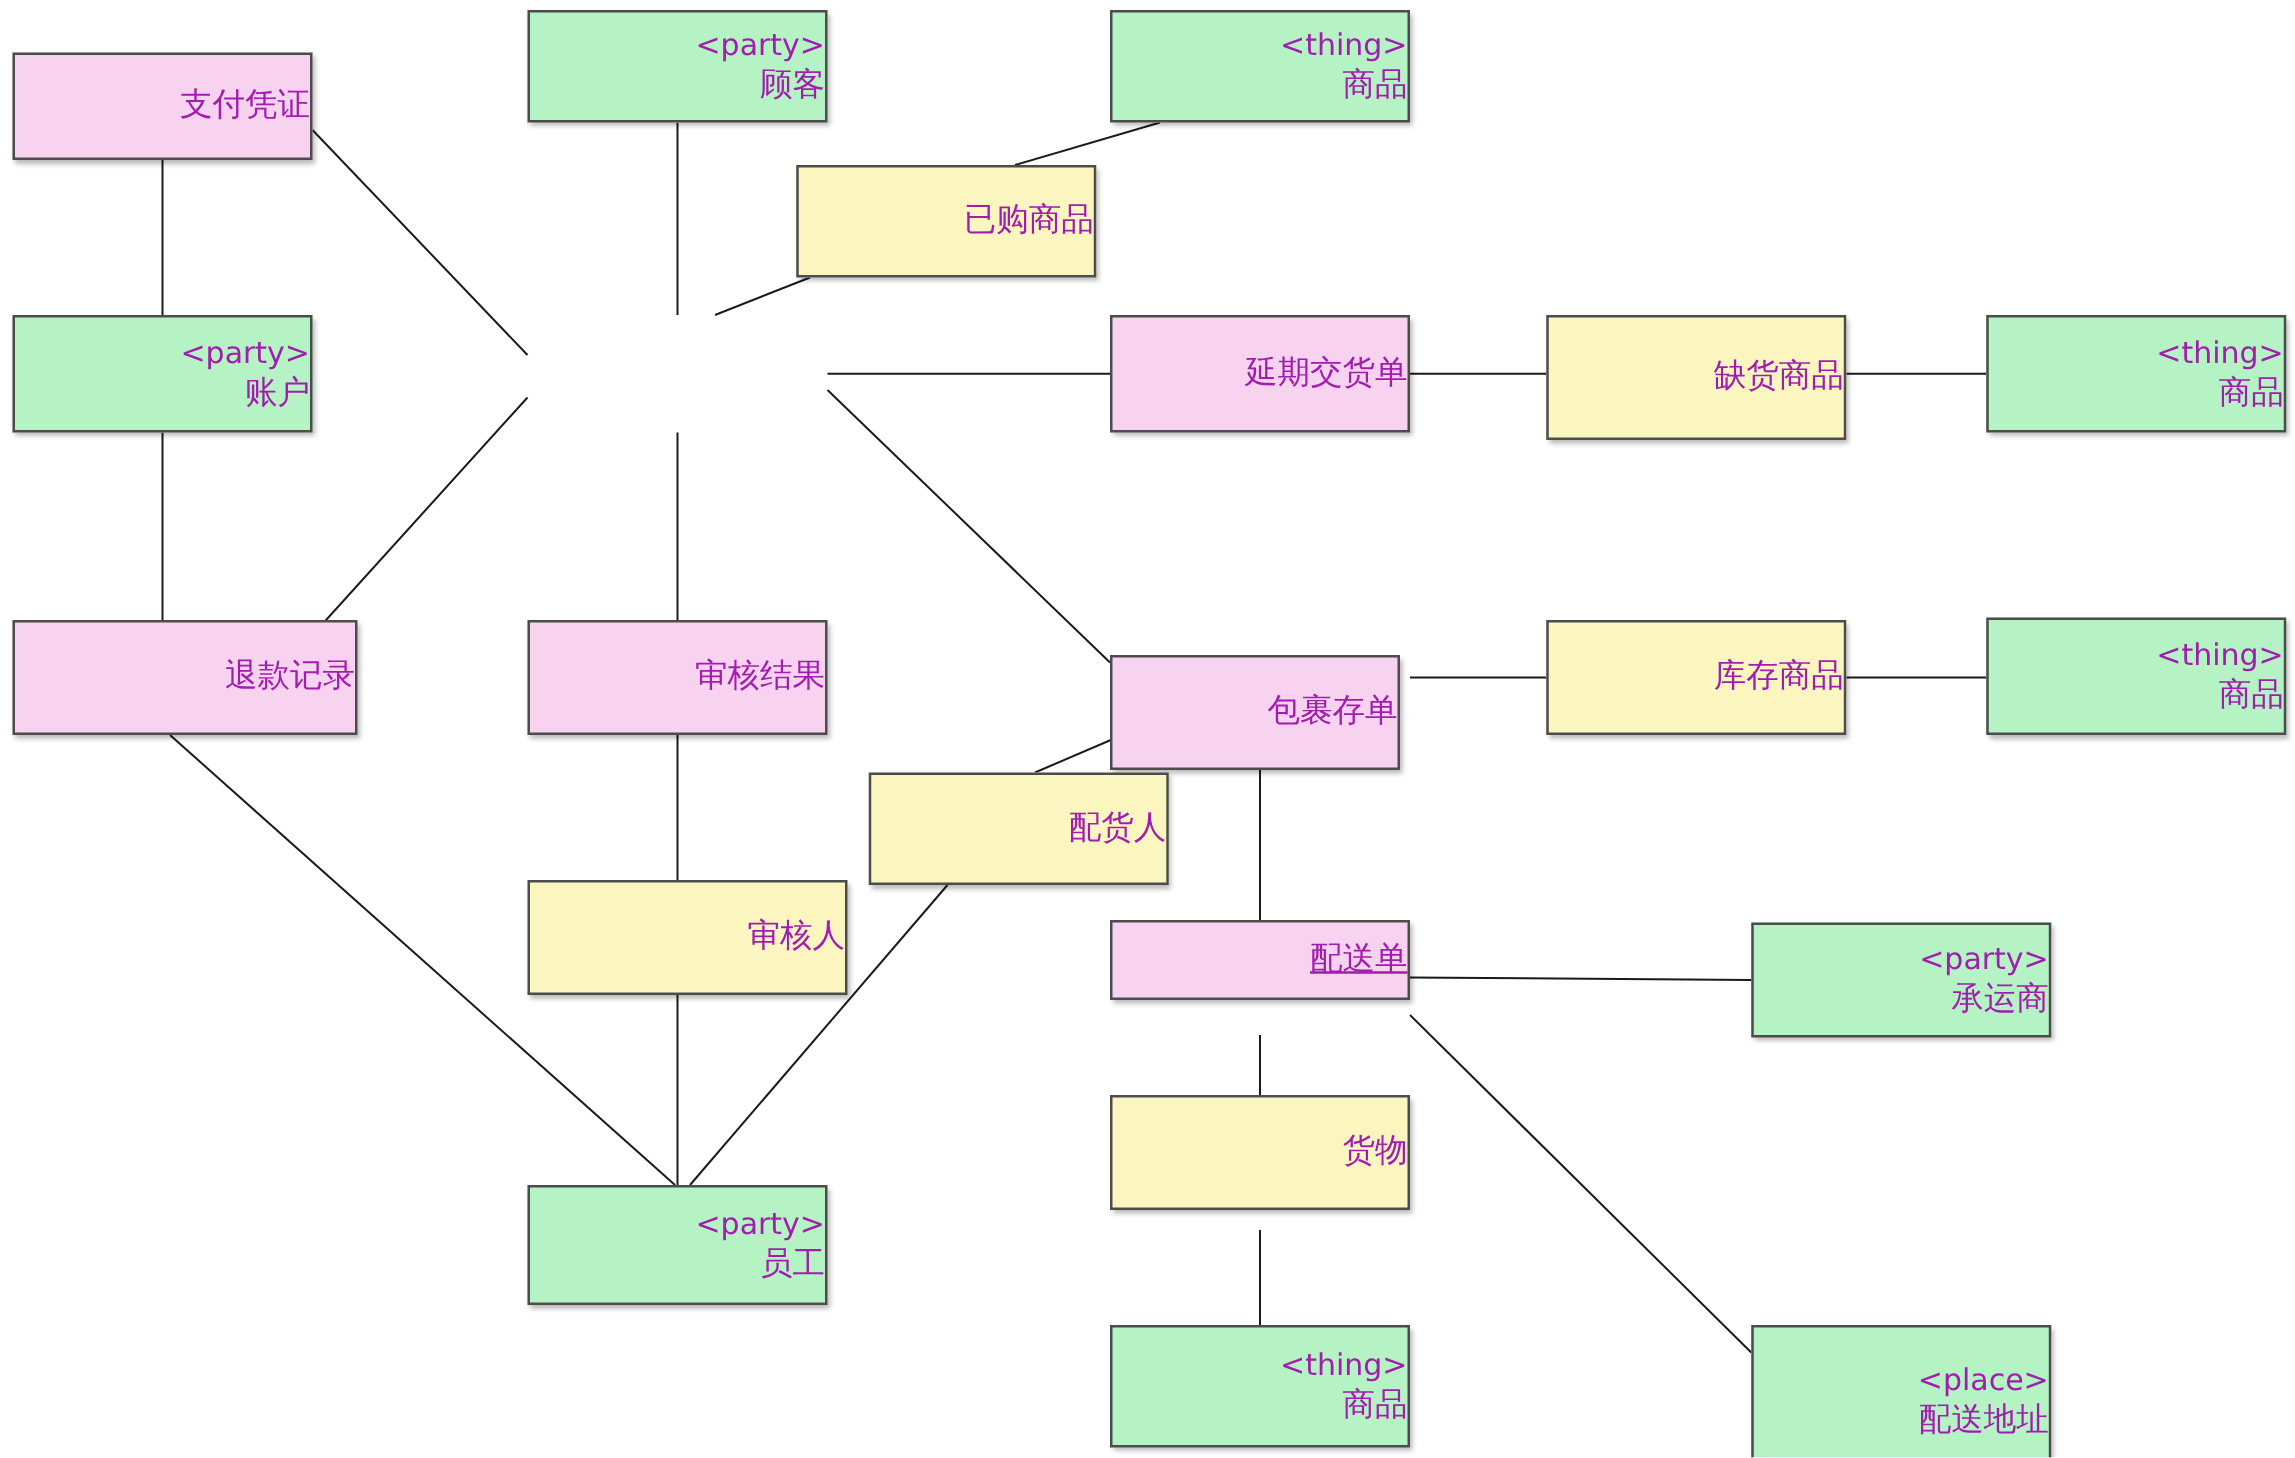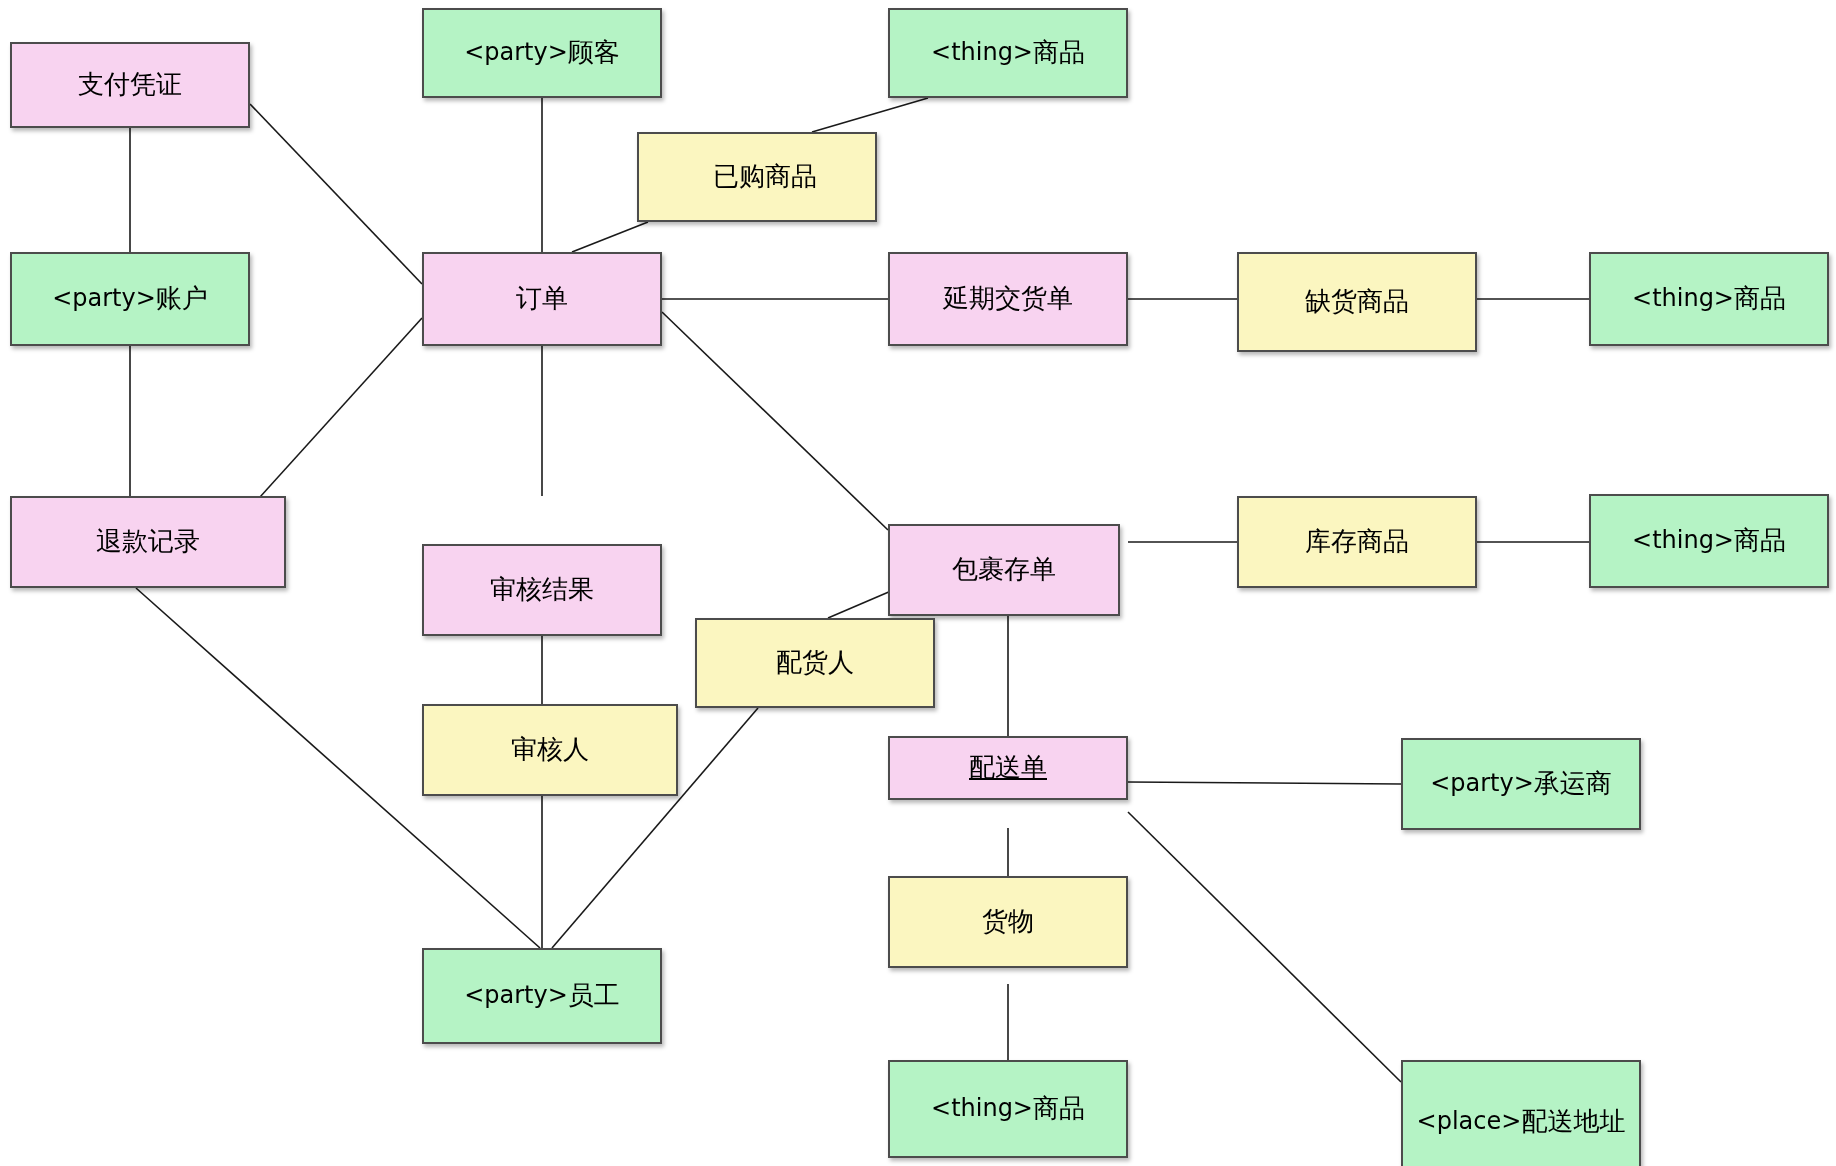--- a/index.html
+++ b/index.html
@@ -18,28 +18,28 @@
   #edges {
     position: absolute;
     left: 0;
     top: 0;
     z-index: 1;
   }
   .node {
     position: absolute;
     z-index: 2;
     display: flex;
-    flex-direction: row;
-    align-items: center;
+    flex-direction: column;
+    align-items: flex-end;
     justify-content: center;
     border: 2px solid #4c4c4c;
     box-sizing: border-box;
     box-shadow: 2px 3px 4px rgba(0,0,0,0.28);
     font-size: 26px;
-    color: #000000;
+    color: #a21caf;
     line-height: 1.3;
     text-align: center;
     white-space: nowrap;
   }
   .node .stereotype {
     font-size: 24px;
   }
 </style>
 </head>
 <body>
@@ -82,37 +82,34 @@
       <span class="stereotype">&lt;thing&gt;</span>
       <span class="label">商品</span>
     </div>
     <div class="node" style="left: 637px; top: 132px; width: 240px; height: 90px; background: rgb(251, 246, 192); border-color: rgb(76, 76, 76); padding-left: 16px;">
       <span class="label">已购商品</span>
     </div>
     <div class="node" style="left: 10px; top: 252px; width: 240px; height: 94px; background: rgb(181, 243, 197); border-color: rgb(76, 76, 76);">
       <span class="stereotype">&lt;party&gt;</span>
       <span class="label">账户</span>
     </div>
-    <div class="node" style="left: 422px; top: 252px; width: 240px; height: 94px; background: rgb(248, 211, 240); border-color: rgb(76, 76, 76);">
-      <span class="label">订单</span>
-    </div>
     <div class="node" style="left: 888px; top: 252px; width: 240px; height: 94px; background: rgb(248, 211, 240); border-color: rgb(76, 76, 76);">
       <span class="label">延期交货单</span>
     </div>
     <div class="node" style="left: 1237px; top: 252px; width: 240px; height: 100px; background: rgb(251, 246, 192); border-color: rgb(76, 76, 76);">
       <span class="label">缺货商品</span>
     </div>
     <div class="node" style="left: 1589px; top: 252px; width: 240px; height: 94px; background: rgb(181, 243, 197); border-color: rgb(76, 76, 76);">
       <span class="stereotype">&lt;thing&gt;</span>
       <span class="label">商品</span>
     </div>
     <div class="node" style="left: 10px; top: 496px; width: 276px; height: 92px; background: rgb(248, 211, 240); border-color: rgb(76, 76, 76);">
       <span class="label">退款记录</span>
     </div>
-    <div class="node" style="left: 422px; top: 496px; width: 240px; height: 92px; background: rgb(248, 211, 240); border-color: rgb(76, 76, 76); margin-top: 48px;">
+    <div class="node" style="left: 422px; top: 496px; width: 240px; height: 92px; background: rgb(248, 211, 240); border-color: rgb(76, 76, 76);">
       <span class="label">审核结果</span>
     </div>
     <div class="node" style="left: 888px; top: 524px; width: 232px; height: 92px; background: rgb(248, 211, 240); border-color: rgb(76, 76, 76);">
       <span class="label">包裹存单</span>
     </div>
     <div class="node" style="left: 1237px; top: 496px; width: 240px; height: 92px; background: rgb(251, 246, 192); border-color: rgb(76, 76, 76);">
       <span class="label">库存商品</span>
     </div>
     <div class="node" style="left: 1589px; top: 494px; width: 240px; height: 94px; background: rgb(181, 243, 197); border-color: rgb(76, 76, 76);">
       <span class="stereotype">&lt;thing&gt;</span>

